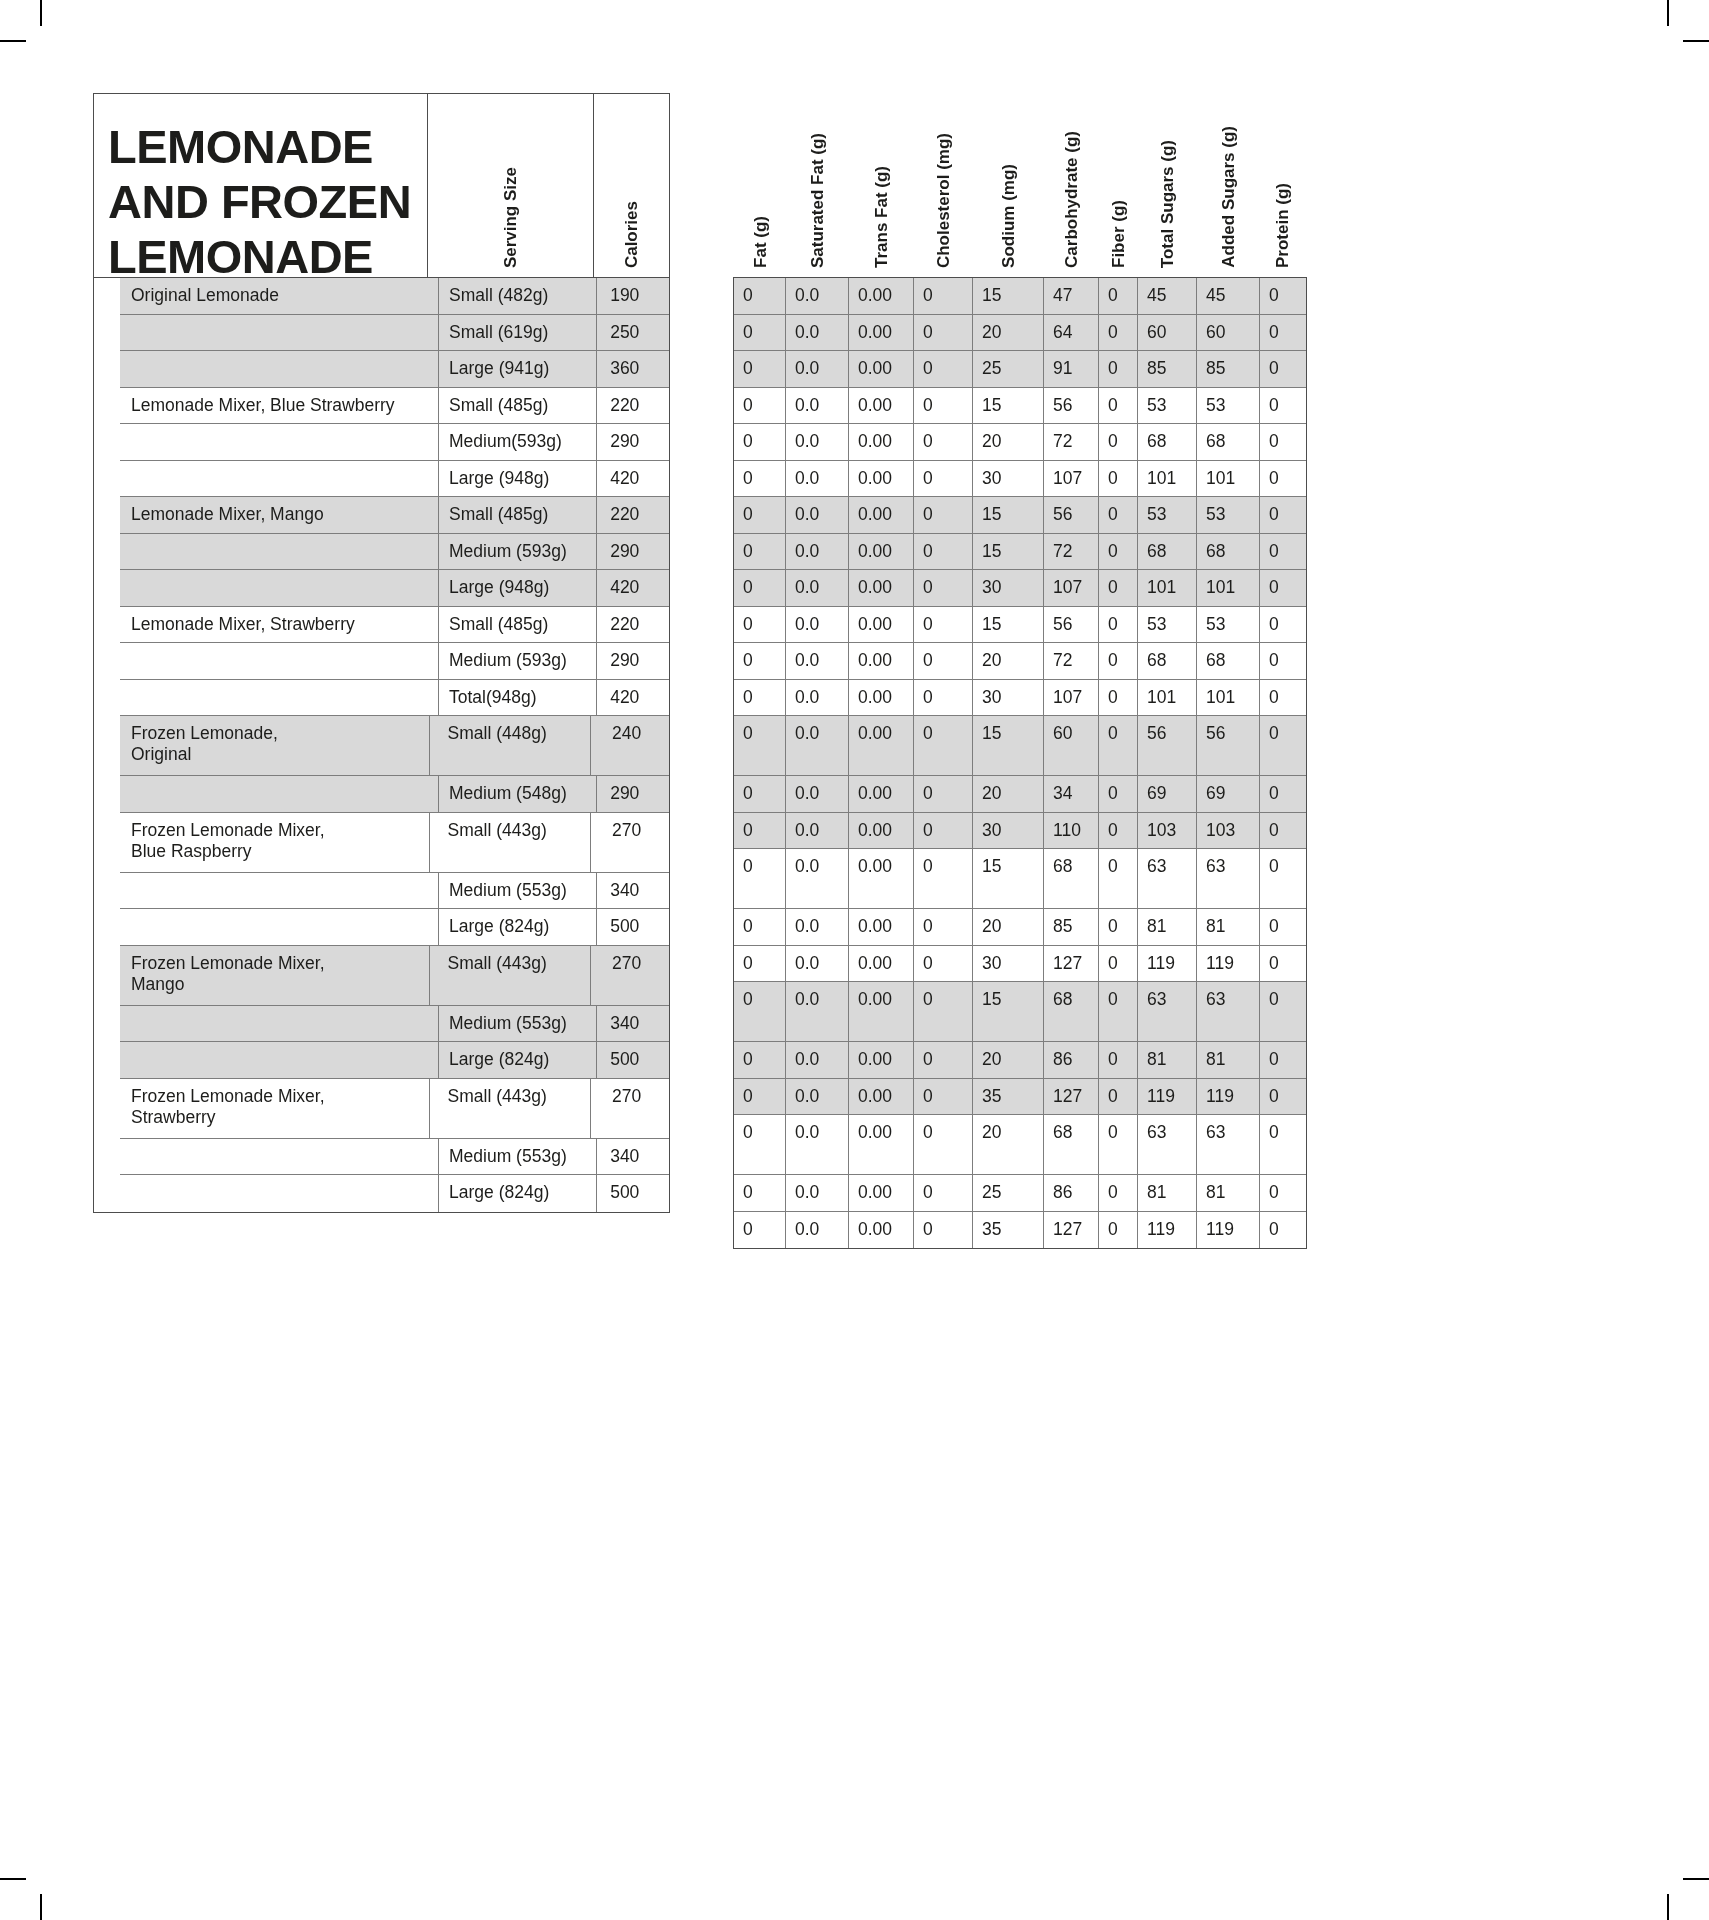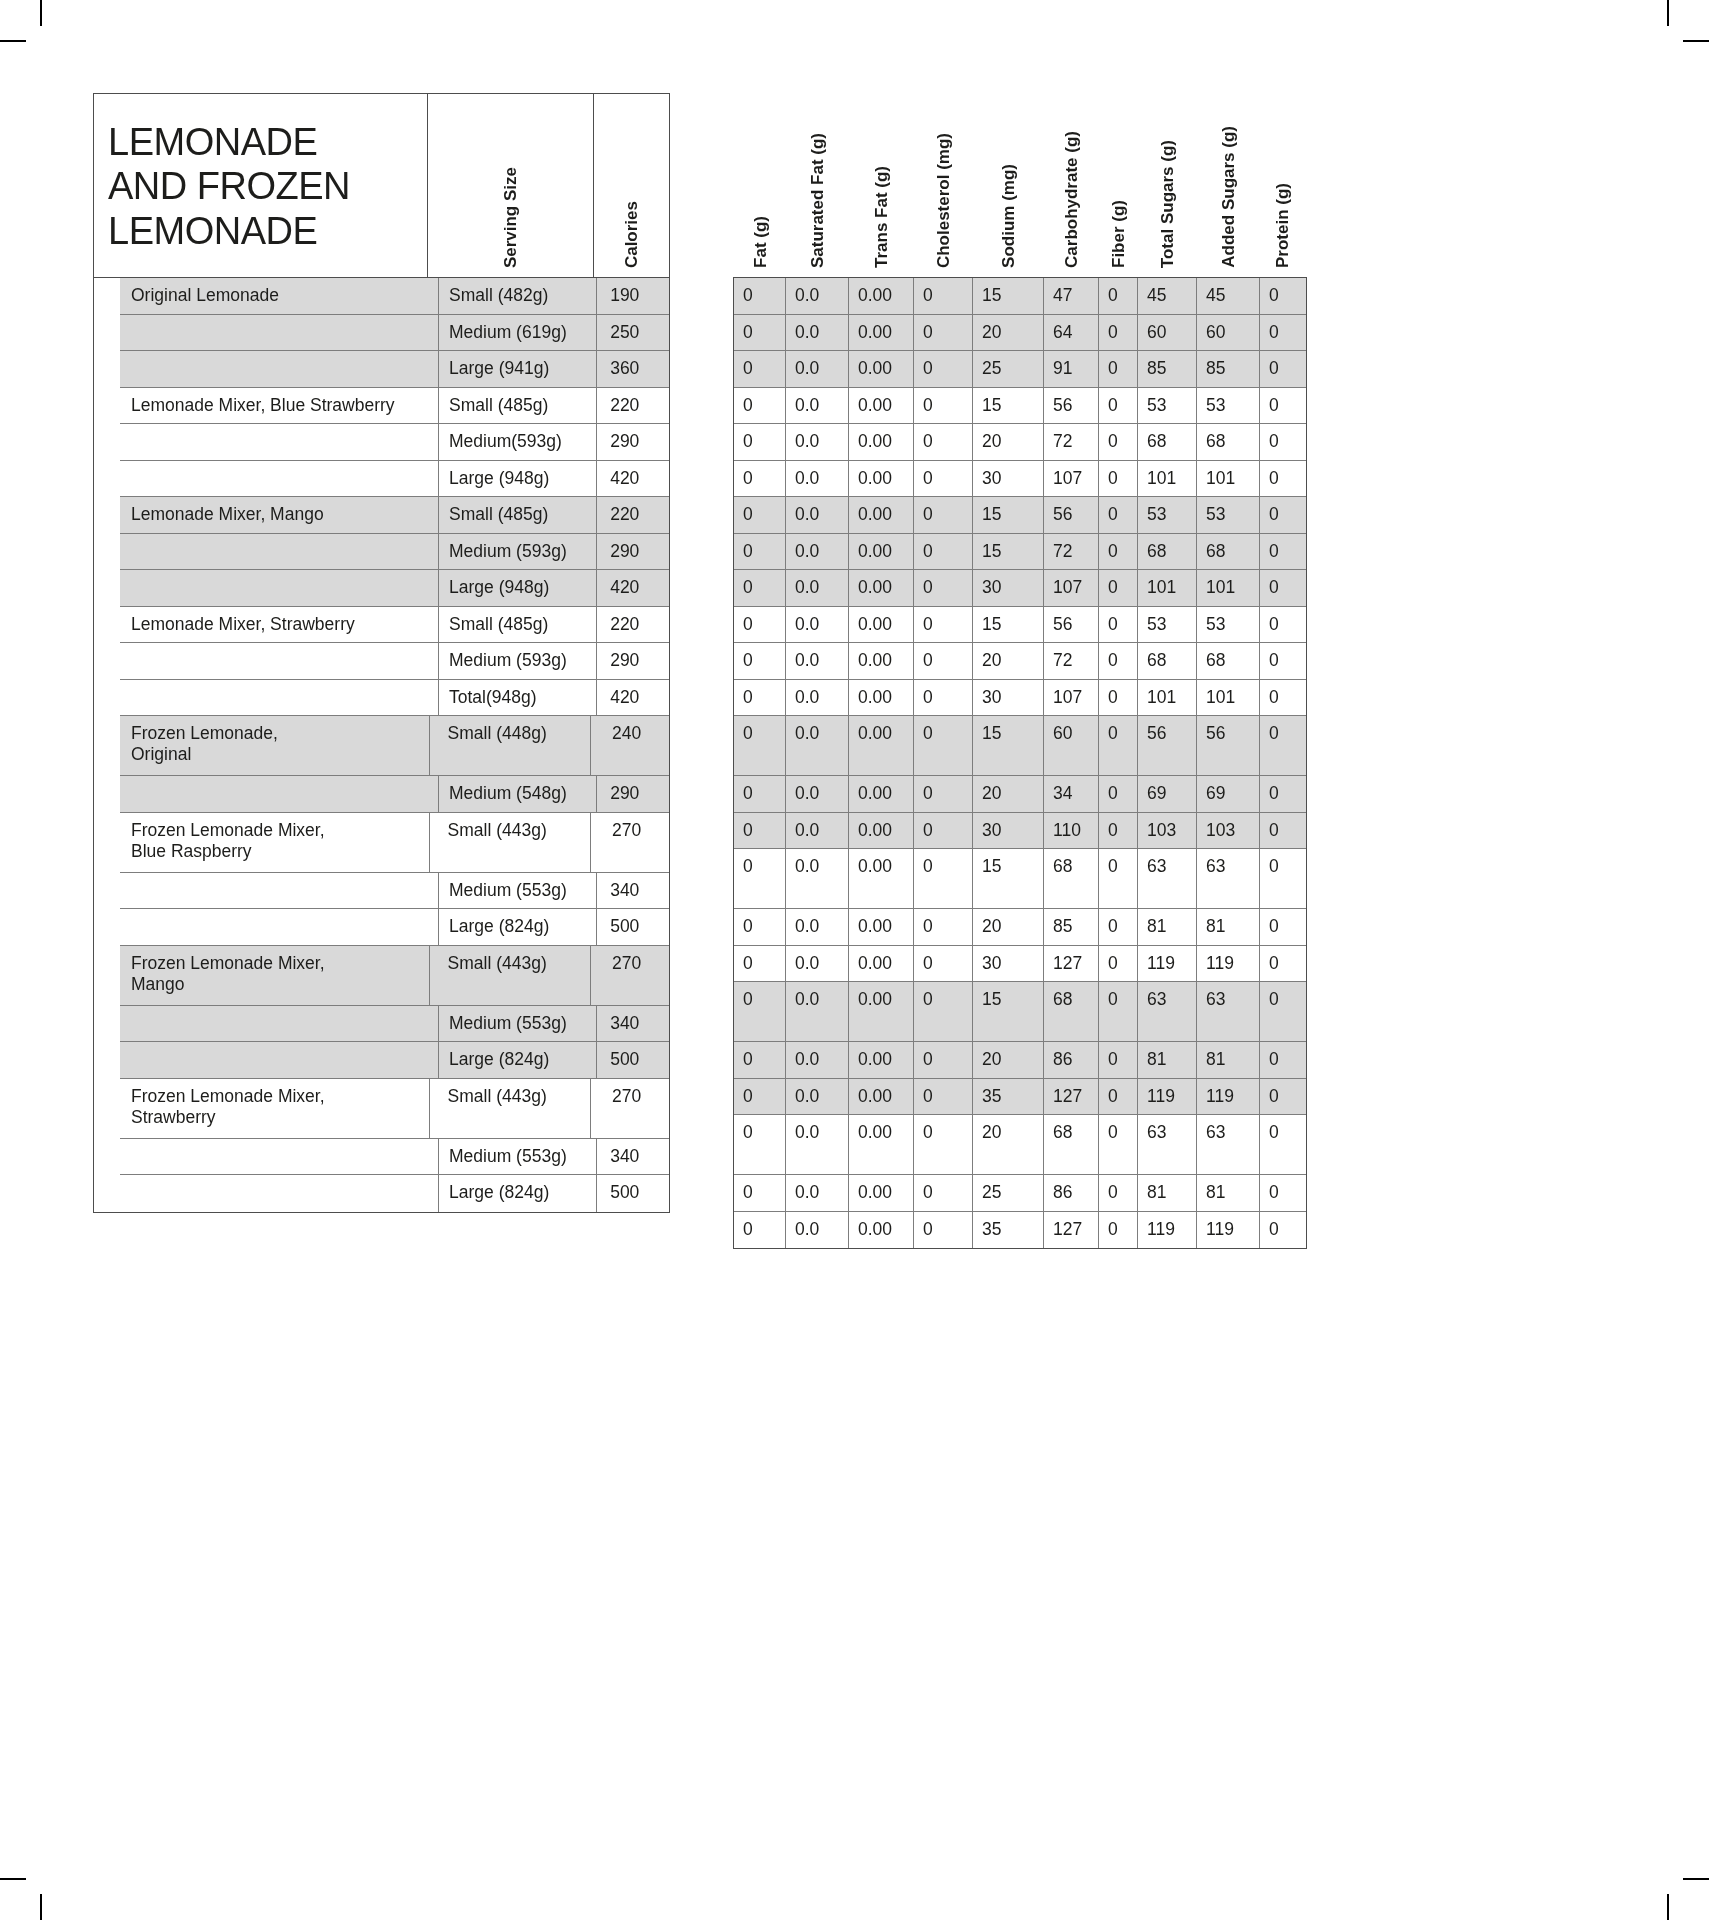--- a/index.html
+++ b/index.html
@@ -14,21 +14,21 @@
   .crop { position: absolute; background: #000; }
 
   .tables { position: absolute; left: 93px; top: 93px; display: flex; align-items: flex-start; }
 
   
   .ltable { width: 577px; border: 1px solid #4d4d4d; background: #fff; }
   .lheader { display: flex; height: 184px; border-bottom: 1px solid #4d4d4d; }
   .lheader .h-title {
     width: 335px; border-right: 1px solid #4d4d4d;
     padding: 26px 8px 0 14px;
-    font-size: 38px; font-weight: 400; line-height: 1.17;
+    font-size: 47px; font-weight: 700; line-height: 1.17;
     letter-spacing: -0.5px; white-space: pre-line; color: #1d1d1b;
   }
   .lheader .h-serving { width: 166px; border-right: 1px solid #4d4d4d; }
   .lheader .h-cal { width: 75px; }
   .vcell { display: flex; align-items: flex-end; justify-content: center; padding-bottom: 9px; }
   .vtext {
     writing-mode: vertical-rl; transform: rotate(180deg);
     font-weight: bold; font-size: 17px; line-height: 1; white-space: nowrap;
   }
 
@@ -84,21 +84,21 @@
       </div>
     </div>
     <div>
         <div class="row shaded">
           <div class="cell product">Original Lemonade</div>
           <div class="cell serving">Small (482g)</div>
           <div class="cell cal">190</div>
         </div>
         <div class="row shaded">
           <div class="cell product"></div>
-          <div class="cell serving">Medium (619g)</div>
+          <div class="cell serving">Small (619g)</div>
           <div class="cell cal">250</div>
         </div>
         <div class="row shaded">
           <div class="cell product"></div>
           <div class="cell serving">Large (941g)</div>
           <div class="cell cal">360</div>
         </div>
         <div class="row">
           <div class="cell product">Lemonade Mixer, Blue Strawberry</div>
           <div class="cell serving">Small (485g)</div>

